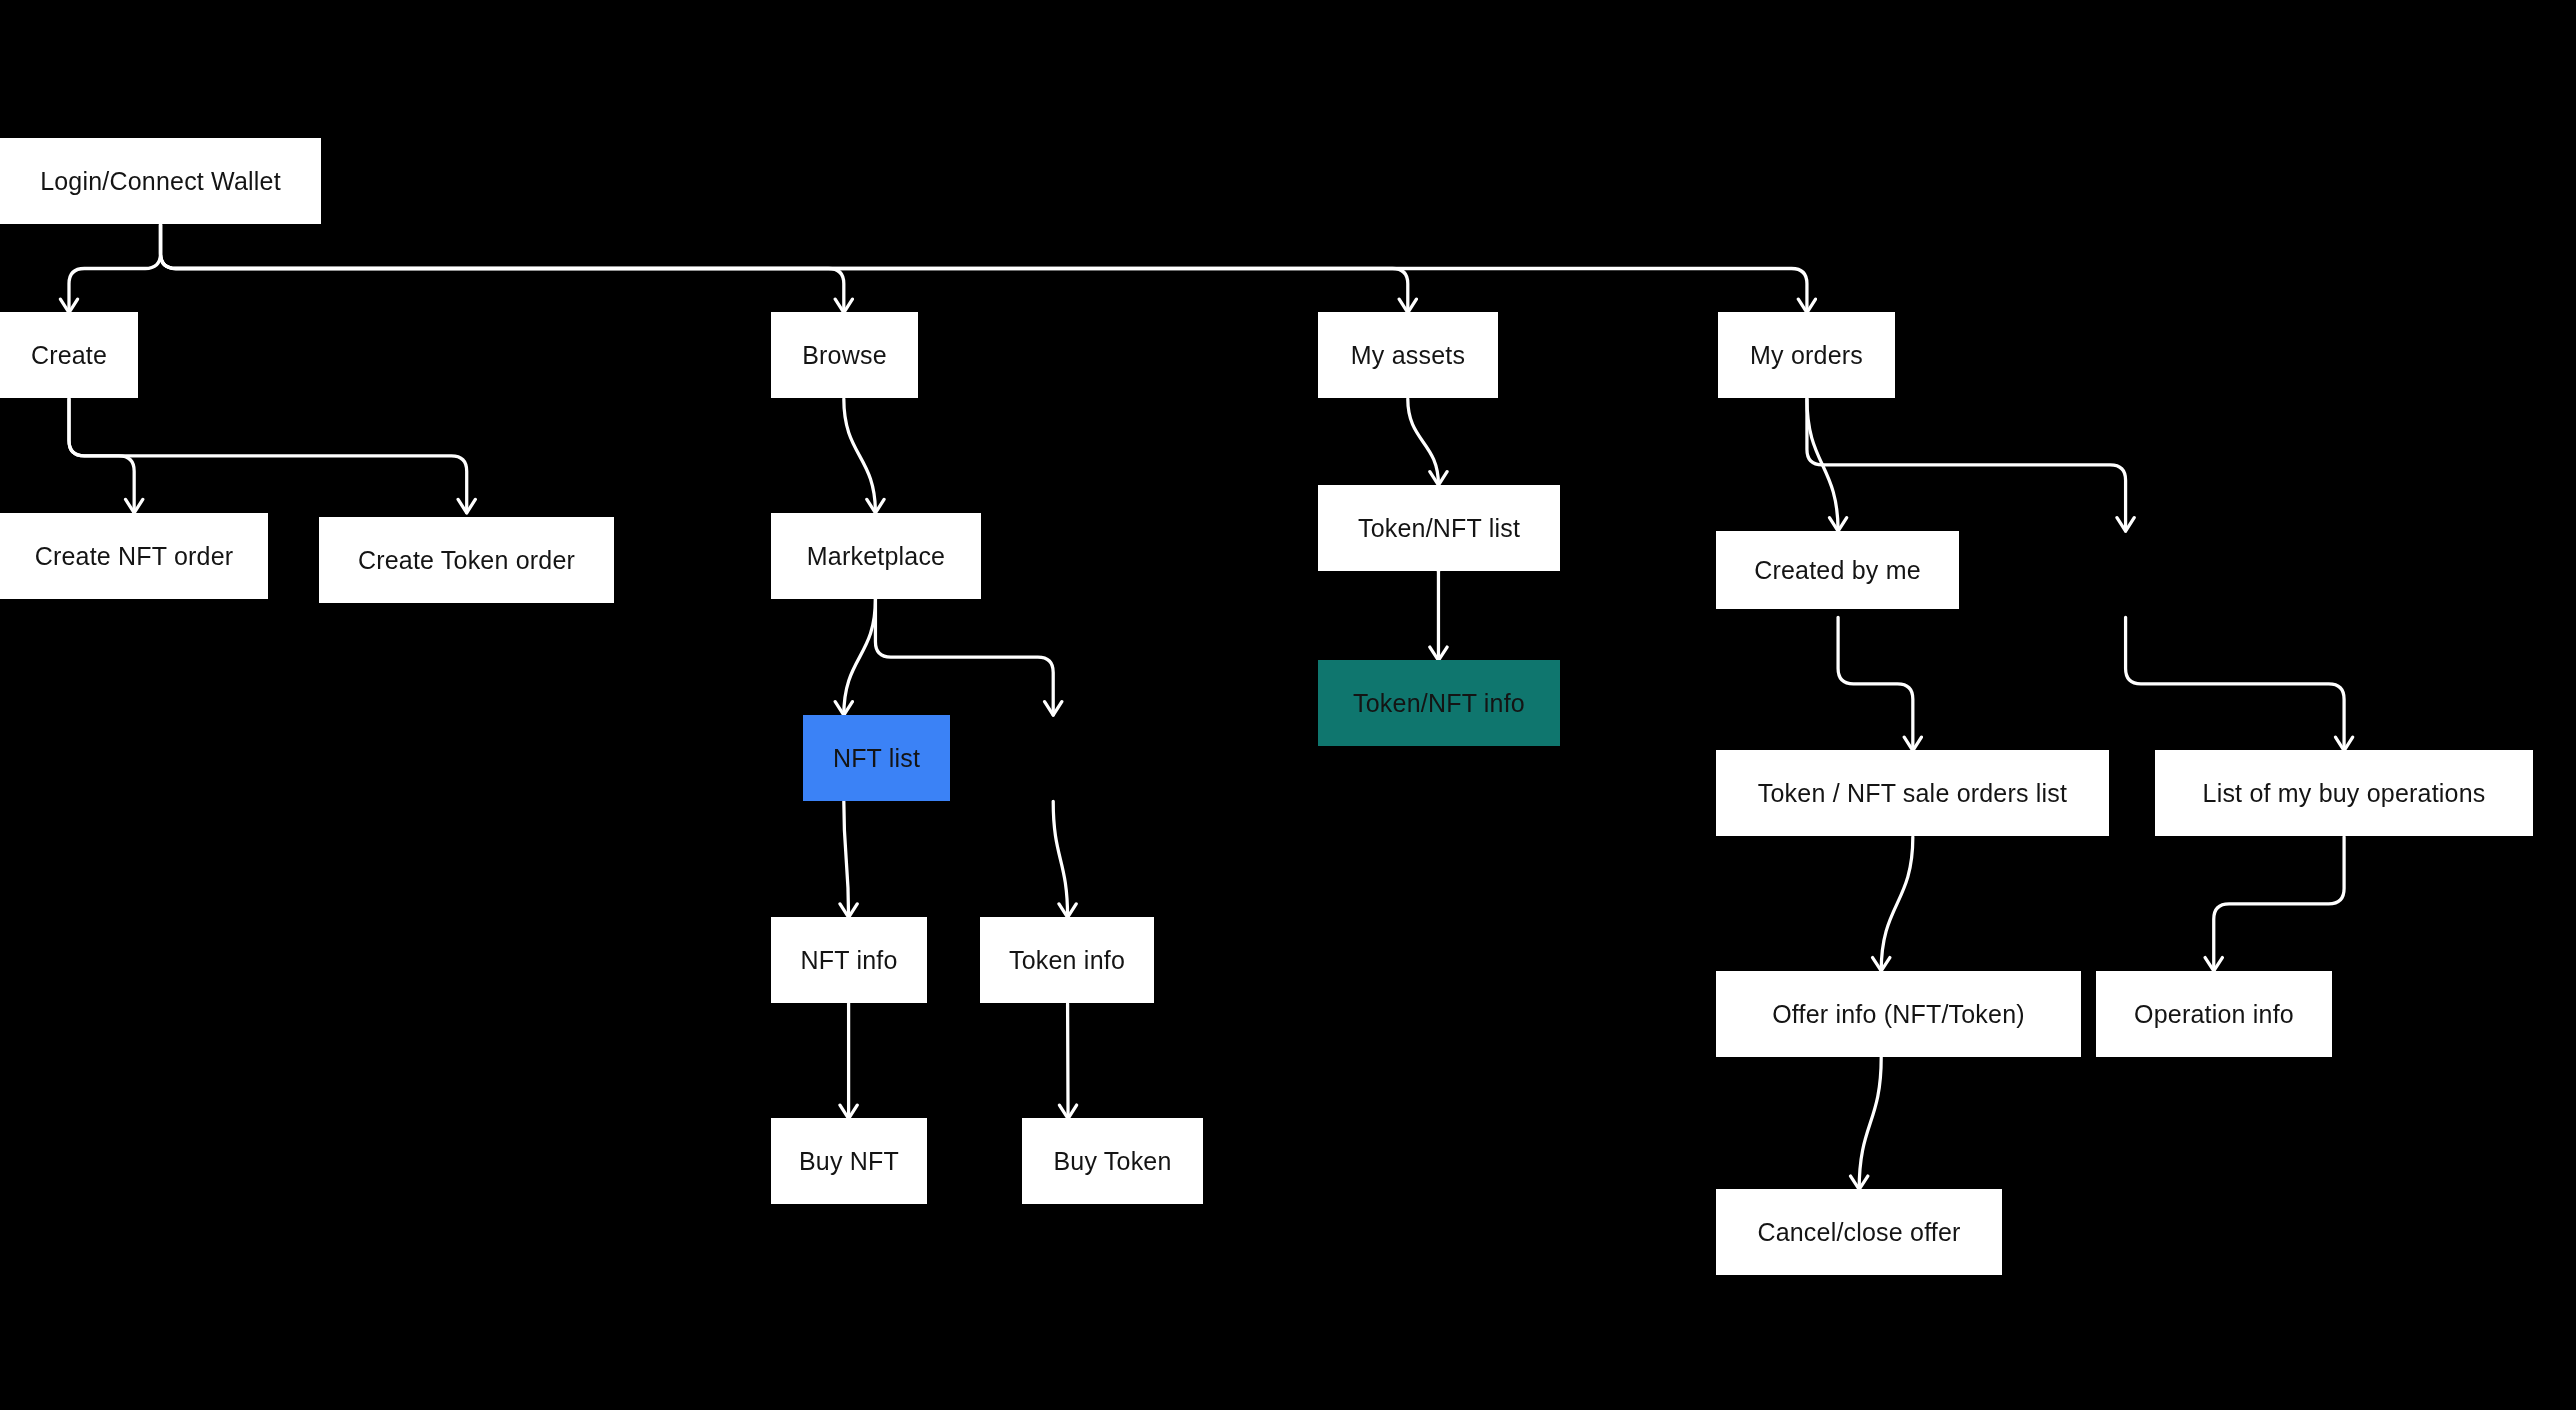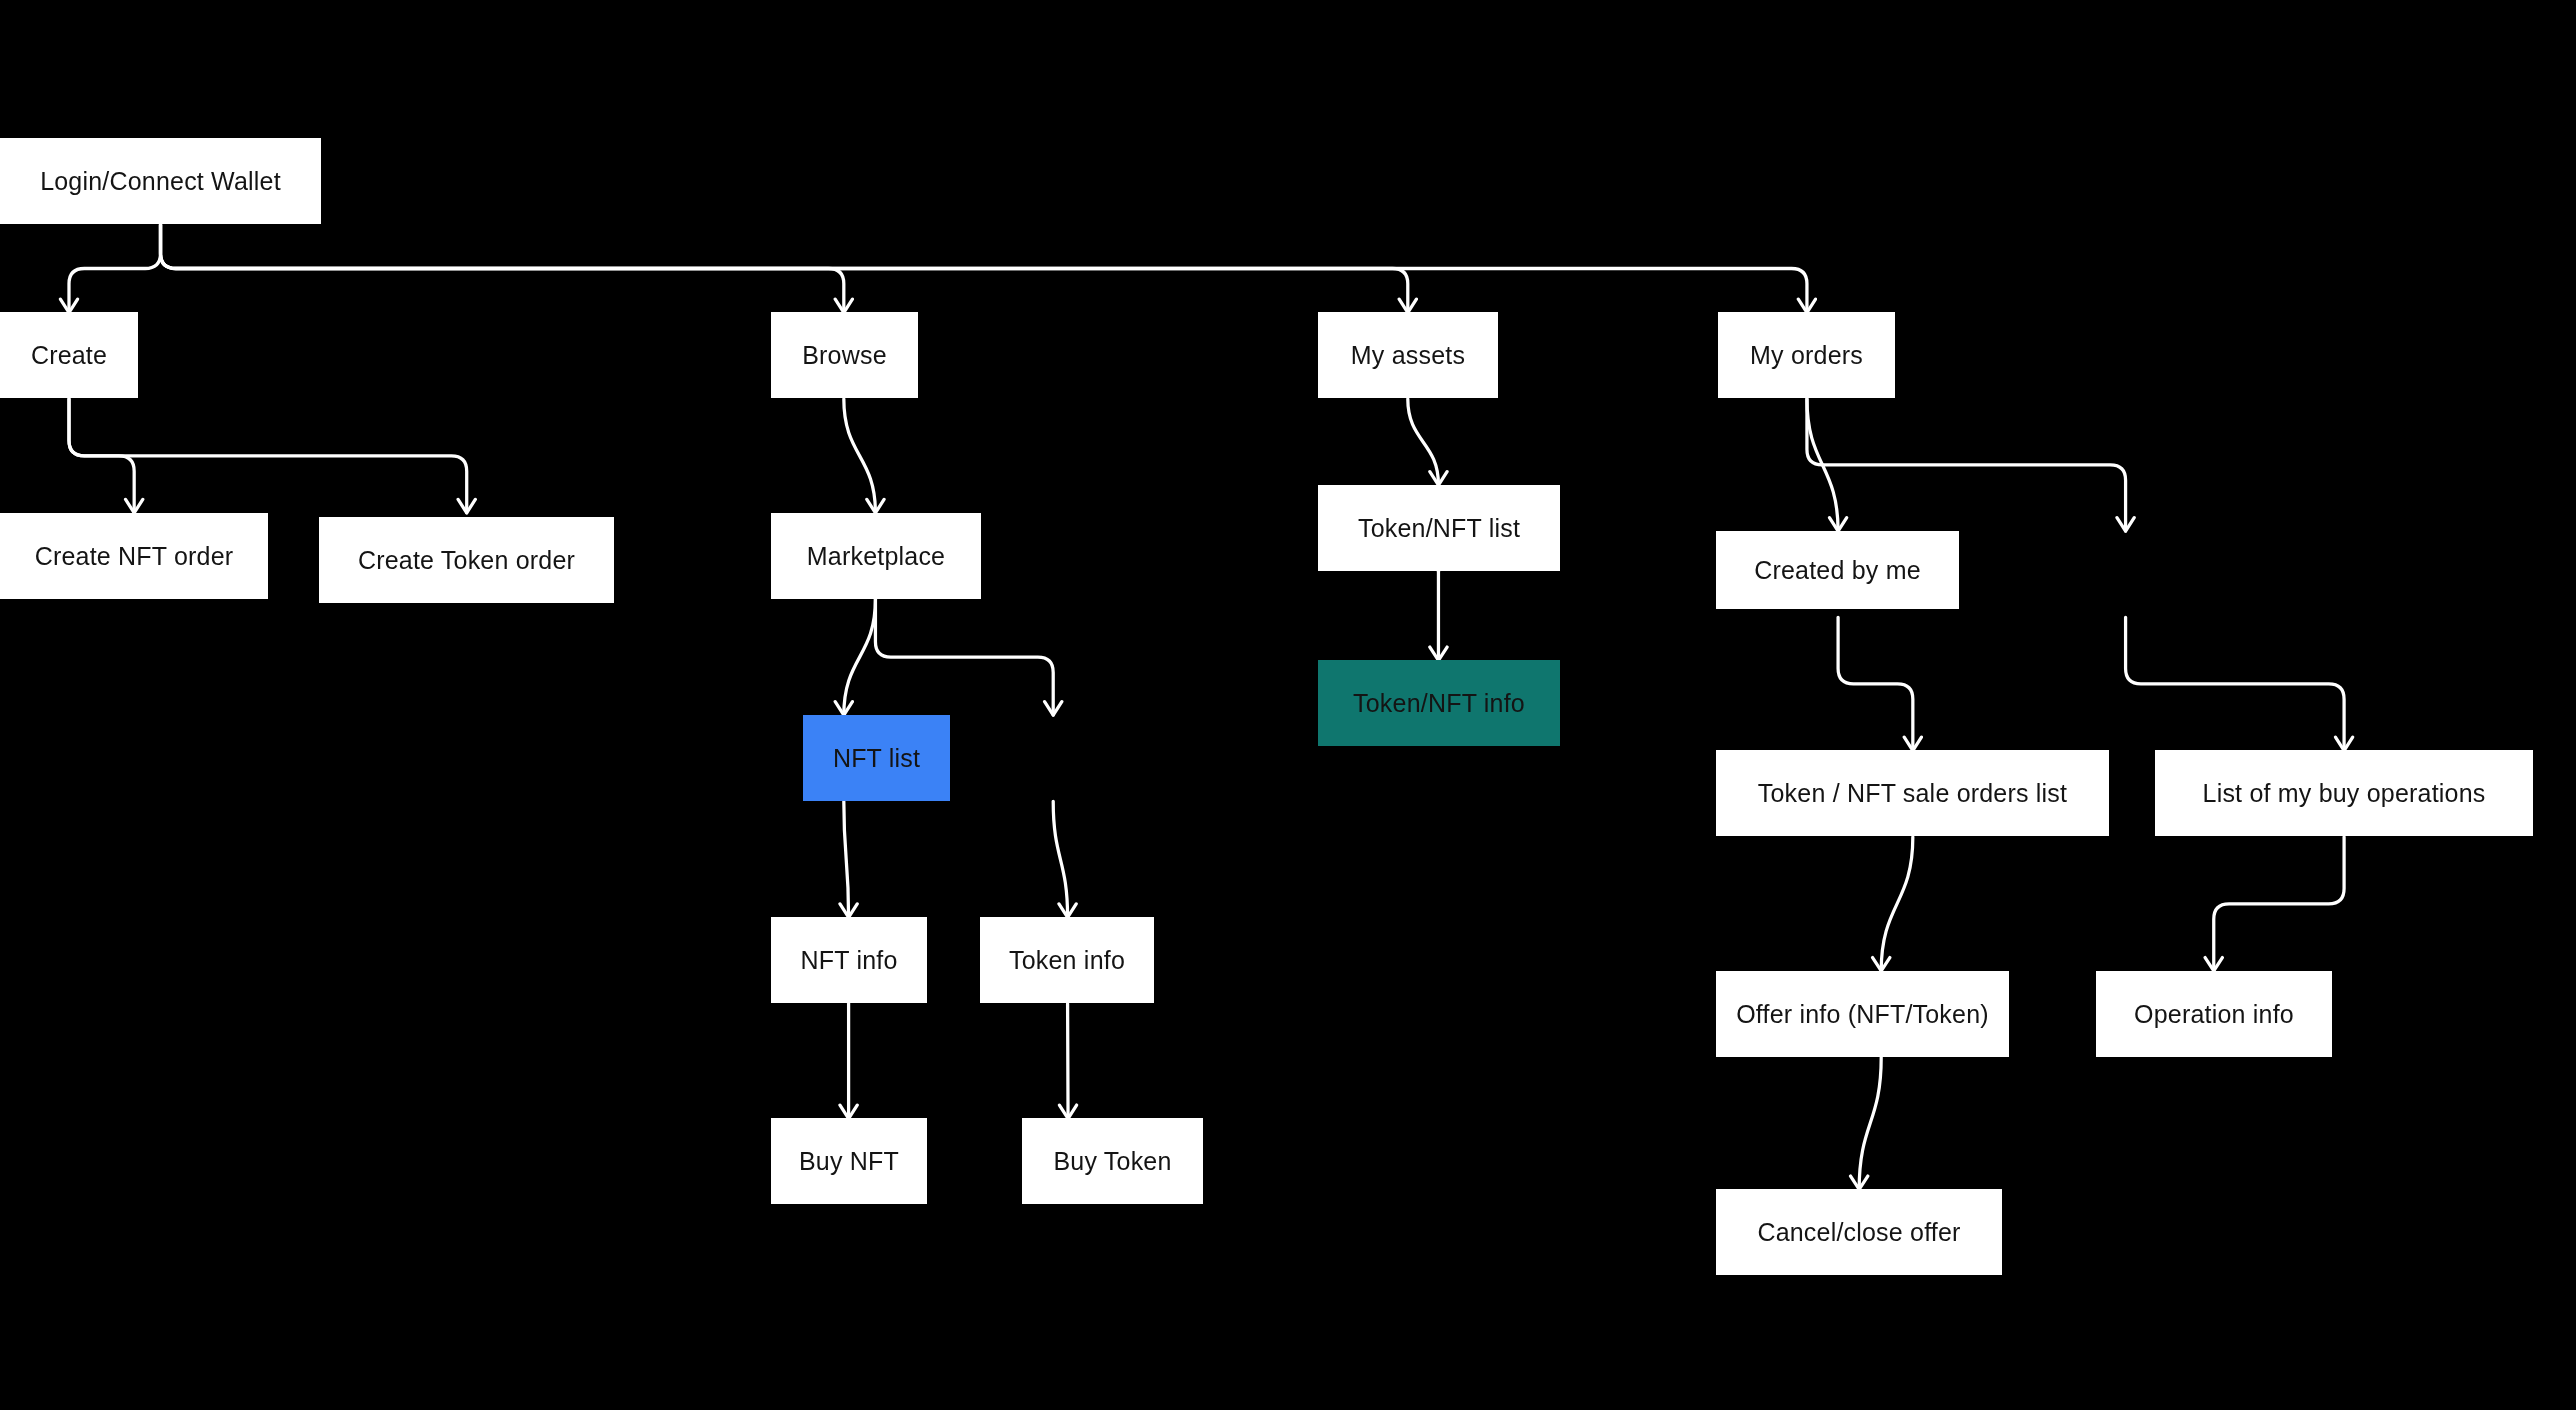--- a/index.html
+++ b/index.html
@@ -85,20 +85,20 @@
       <div class="node" style="left: 319px; top: 517px; width: 295px; height: 86px; background: rgb(255, 255, 255); color: rgb(20, 20, 20);">Create Token order</div>
       <div class="node" style="left: 771px; top: 513px; width: 210px; height: 86px; background: rgb(255, 255, 255); color: rgb(20, 20, 20);">Marketplace</div>
       <div class="node" style="left: 1318px; top: 485px; width: 242px; height: 86px; background: rgb(255, 255, 255); color: rgb(20, 20, 20);">Token/NFT list</div>
       <div class="node" style="left: 1716px; top: 531px; width: 243px; height: 78px; background: rgb(255, 255, 255); color: rgb(20, 20, 20);">Created by me</div>
       <div class="node" style="left: 1318px; top: 660px; width: 242px; height: 86px; background: #0f766e; color: rgb(20, 20, 20);">Token/NFT info</div>
       <div class="node" style="left: 771px; top: 715px; width: 147px; height: 86px; background: #3b82f6; color: rgb(20, 20, 20); margin-left: 32px;">NFT list</div>
       <div class="node" style="left: 1716px; top: 750px; width: 393px; height: 86px; background: rgb(255, 255, 255); color: rgb(20, 20, 20);">Token / NFT sale orders list</div>
       <div class="node" style="left: 2155px; top: 750px; width: 378px; height: 86px; background: rgb(255, 255, 255); color: rgb(20, 20, 20);">List of my buy operations</div>
       <div class="node" style="left: 771px; top: 917px; width: 156px; height: 86px; background: rgb(255, 255, 255); color: rgb(20, 20, 20);">NFT info</div>
       <div class="node" style="left: 980px; top: 917px; width: 174px; height: 86px; background: rgb(255, 255, 255); color: rgb(20, 20, 20);">Token info</div>
-      <div class="node" style="left: 1716px; top: 971px; width: 293px; height: 86px; background: rgb(255, 255, 255); color: rgb(20, 20, 20); text-align: center;">Offer info (NFT/Token)</div>
+      <div class="node" style="left: 1716px; top: 971px; width: 365px; height: 86px; background: rgb(255, 255, 255); color: rgb(20, 20, 20); text-align: center;">Offer info (NFT/Token)</div>
       <div class="node" style="left: 2096px; top: 971px; width: 236px; height: 86px; background: rgb(255, 255, 255); color: rgb(20, 20, 20);">Operation info</div>
       <div class="node" style="left: 771px; top: 1118px; width: 156px; height: 86px; background: rgb(255, 255, 255); color: rgb(20, 20, 20);">Buy NFT</div>
       <div class="node" style="left: 978px; top: 1118px; width: 181px; height: 86px; background: rgb(255, 255, 255); color: rgb(20, 20, 20); margin-left: 44px;">Buy Token</div>
       <div class="node" style="left: 1716px; top: 1189px; width: 286px; height: 86px; background: rgb(255, 255, 255); color: rgb(20, 20, 20);">Cancel/close offer</div>
     </div>
 </div>
 
 
 </body></html>

